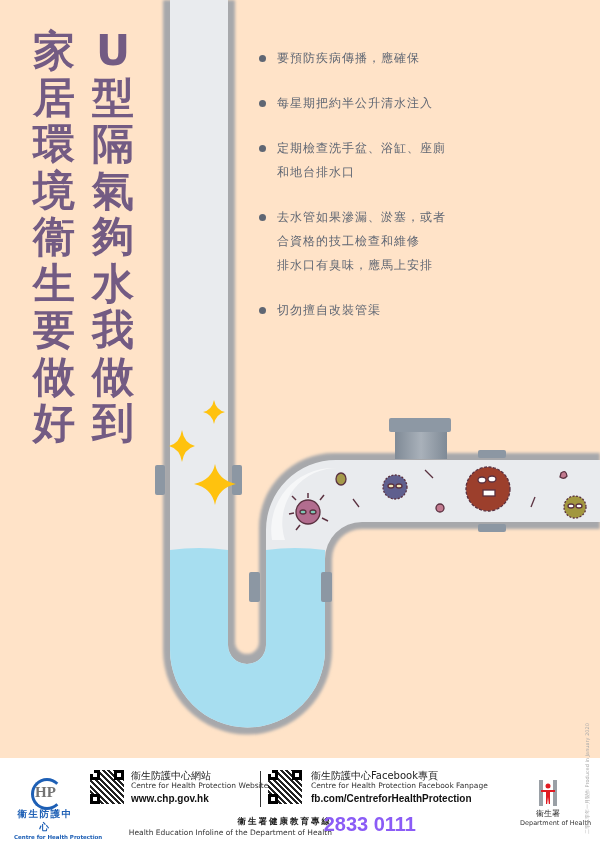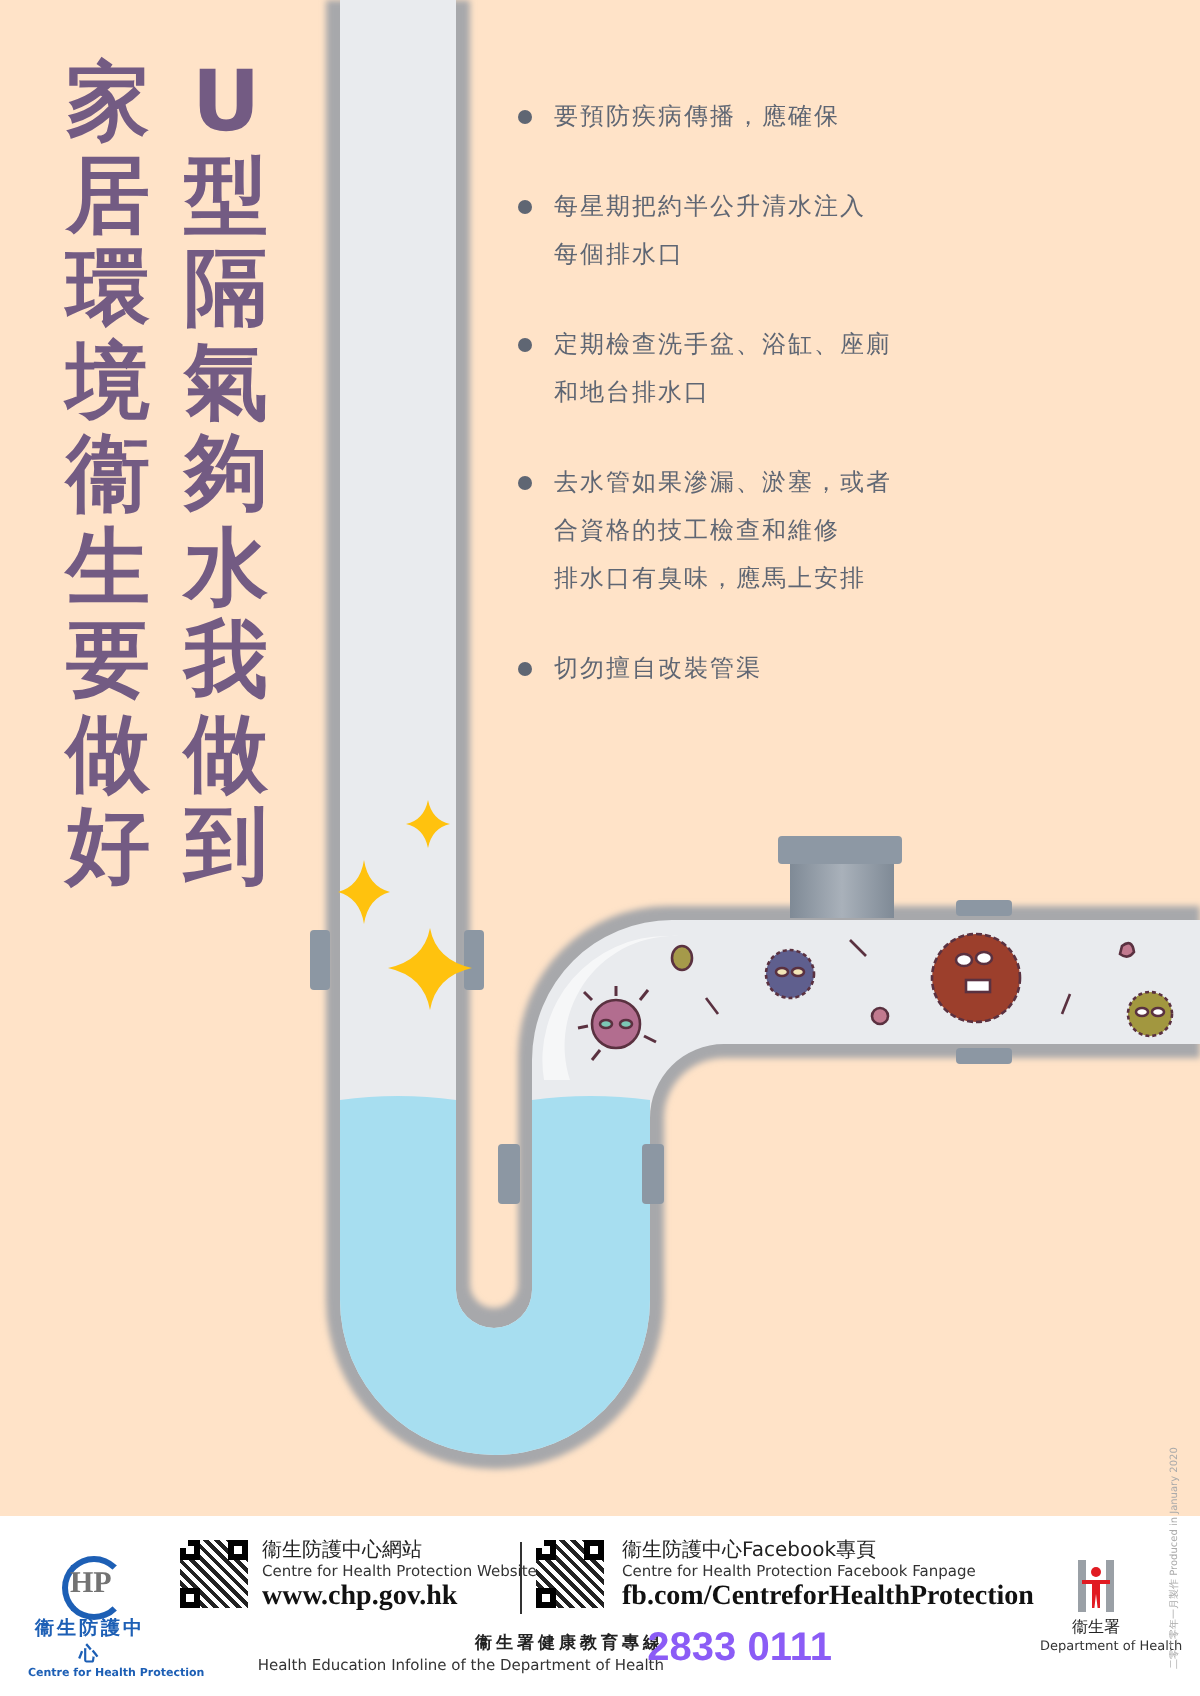--- a/index.html
+++ b/index.html
@@ -29,21 +29,21 @@
     #fff;}
   .qr::before,.qr::after{content:"";position:absolute;width:4px;height:4px;background:#fff;border:0;}
   .qr::before{left:3px;top:3px;box-shadow:24px 0 0 #fff,0 24px 0 #fff;}
   #qr-web{left:90px;top:12px;}
   #qr-fb{left:268px;top:12px;}
   .link-block{position:absolute;}
   #web-block{left:131px;top:13px;}
   #fb-block{left:311px;top:13px;}
   .lb-cn{font-size:10px;color:#222;line-height:10px;white-space:nowrap;}
   .lb-en{font-size:7.5px;color:#333;line-height:9px;white-space:nowrap;}
-  .lb-url{font-family:Liberation Serif, serif;font-weight:bold;font-size:14px;color:#111;line-height:18px;white-space:nowrap;}
+  .lb-url{font-family:Liberation Sans, sans-serif;font-weight:bold;font-size:10px;color:#111;line-height:18px;white-space:nowrap;}
   .vdivider{position:absolute;left:260px;top:13px;width:1px;height:36px;background:#333;}
   .hotline{position:absolute;left:150px;top:55px;width:270px;height:30px;}
   .hl-cn{position:absolute;right:88px;top:3px;font-size:8.5px;color:#222;letter-spacing:2px;white-space:nowrap;font-weight:bold;}
   .hl-en{position:absolute;right:88px;top:15px;font-size:7.5px;color:#333;white-space:nowrap;}
   .hl-num{position:absolute;right:4px;top:0px;font-family:"Liberation Sans",sans-serif;font-weight:bold;font-size:20px;color:#8b5cf6;white-space:nowrap;}
   .doh{position:absolute;left:520px;top:22px;width:56px;text-align:center;}
   .doh-mark{position:relative;margin:0 auto;width:18px;height:26px;background:#9aa0a6;}
   .doh-cn{font-size:8px;color:#222;margin-top:2px;}
   .doh-en{font-size:6.5px;color:#333;white-space:nowrap;}
   .produced{position:absolute;left:580px;top:8px;width:14px;height:76px;}
@@ -162,21 +162,20 @@
   </div>
 
   <div class="bullets">
     <div class="bullet">
       <span class="dot"></span>
       <span class="line">要預防疾病傳播，應確保</span>
     </div>
     <div class="bullet">
       <span class="dot"></span>
       <span class="line">每星期把約半公升清水注入</span>
-      <span class="line">每個排水口</span>
     </div>
     <div class="bullet">
       <span class="dot"></span>
       <span class="line">定期檢查洗手盆、浴缸、座廁</span>
       <span class="line">和地台排水口</span>
     </div>
     <div class="bullet">
       <span class="dot"></span>
       <span class="line">去水管如果滲漏、淤塞，或者</span>
       <span class="line">合資格的技工檢查和維修</span>

